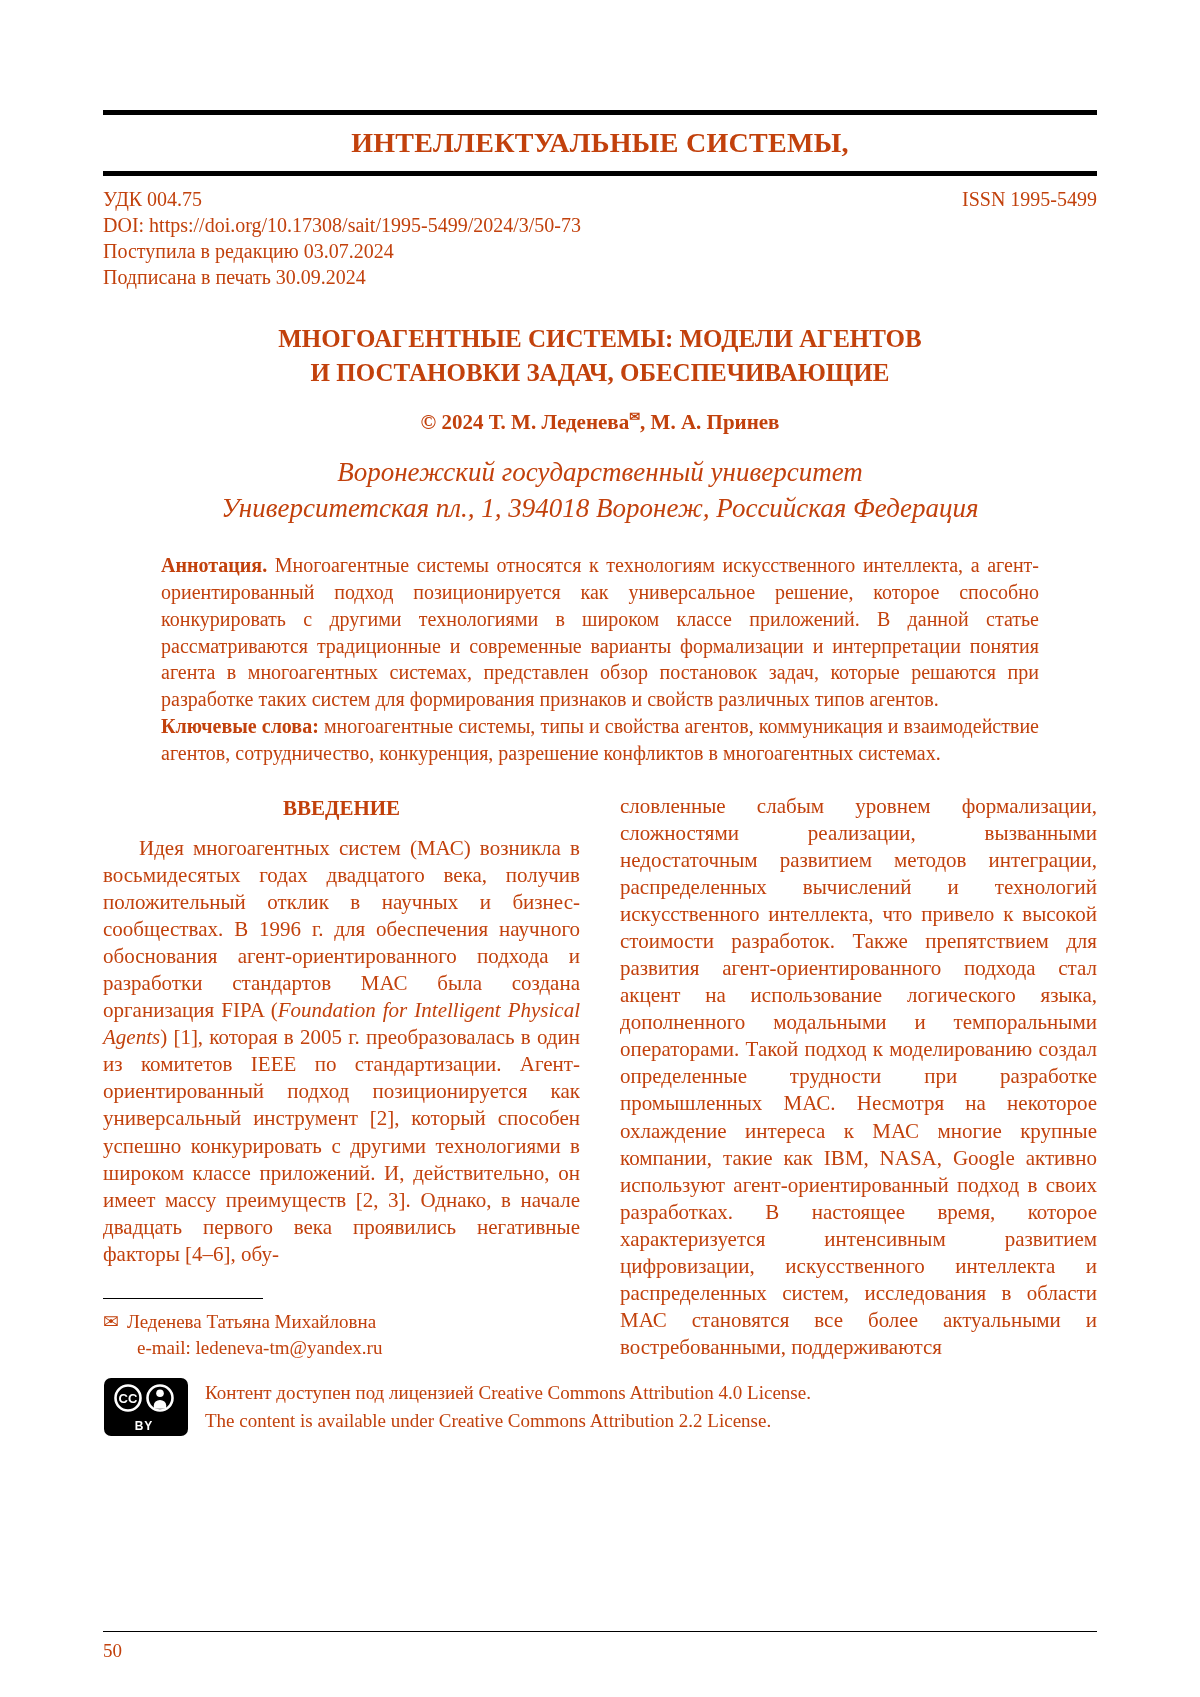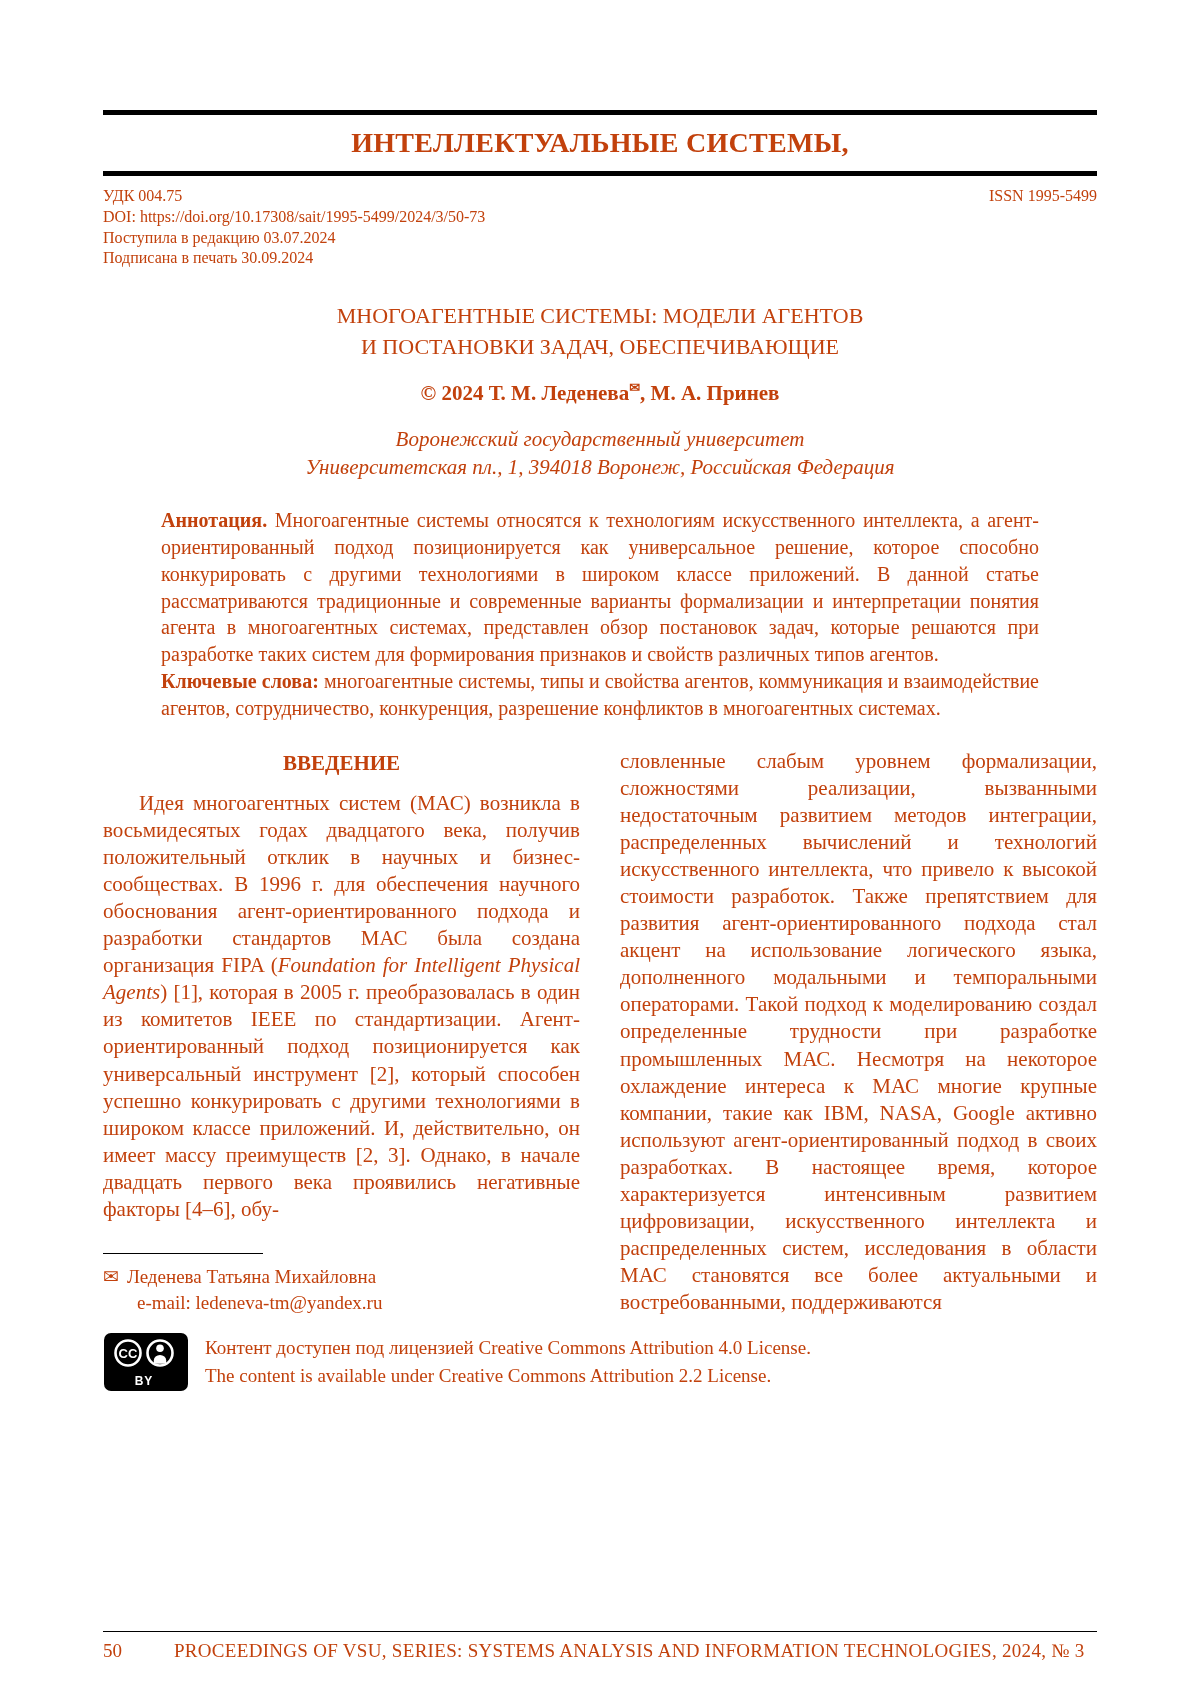--- a/index.html
+++ b/index.html
@@ -14,30 +14,30 @@
     box-sizing:border-box;
   }
   .content { padding:0 103px; }
 
   .bar { height:5px; background:#000; }
   .bar-top { margin-top:102px; }
 
   .journal-header { padding:10px 0 9px; text-align:center; font-weight:bold; font-size:28px; line-height:1.32; letter-spacing:0.3px; }
   .journal-header span { display:block; }
 
-  .meta { margin-top:10px; font-size:16px; line-height:1.3; }
+  .meta { margin-top:10px; font-size:20px; line-height:1.3; }
   .meta-top { display:flex; justify-content:space-between; }
 
-  .article-title { margin-top:32px; text-align:center; font-weight:normal; font-size:22px; line-height:1.38; }
+  .article-title { margin-top:32px; text-align:center; font-weight:bold; font-size:25px; line-height:1.38; }
   .article-title span { display:block; }
 
   .authors { margin-top:18px; text-align:center; font-weight:bold; font-size:21px; }
   .authors sup { font-size:13px; }
 
-  .affiliation { margin-top:20px; text-align:center; font-style:italic; font-size:21px; line-height:1.32; }
+  .affiliation { margin-top:20px; text-align:center; font-style:italic; font-size:27px; line-height:1.32; }
   .affiliation span { display:block; }
 
   .abstract { margin:26px 58px 0; font-size:20px; line-height:1.34; text-align:justify; }
   .abstract p { margin:0; }
 
   .columns {
     margin-top:26px;
     display:grid; grid-template-columns:1fr 1fr; column-gap:32px;
     font-size:21px; line-height:1.29; text-align:justify;gap:40px;
   }
@@ -135,15 +135,14 @@
       <div class="license-text">
         <div>Контент доступен под лицензией Creative Commons Attribution 4.0 License.</div>
         <div>The content is available under Creative Commons Attribution 2.2 License.</div>
       </div>
     </div>
 
   </div>
 
   <div class="footer">
     <span class="footer-page">50</span>
-    <span class="footer-text">PROCEEDINGS OF VSU, SERIES: SYSTEMS ANALYSIS AND INFORMATION TECHNOLOGIES, 2024, № 3</span>
   </div>
 </div>
 
 </body></html>

